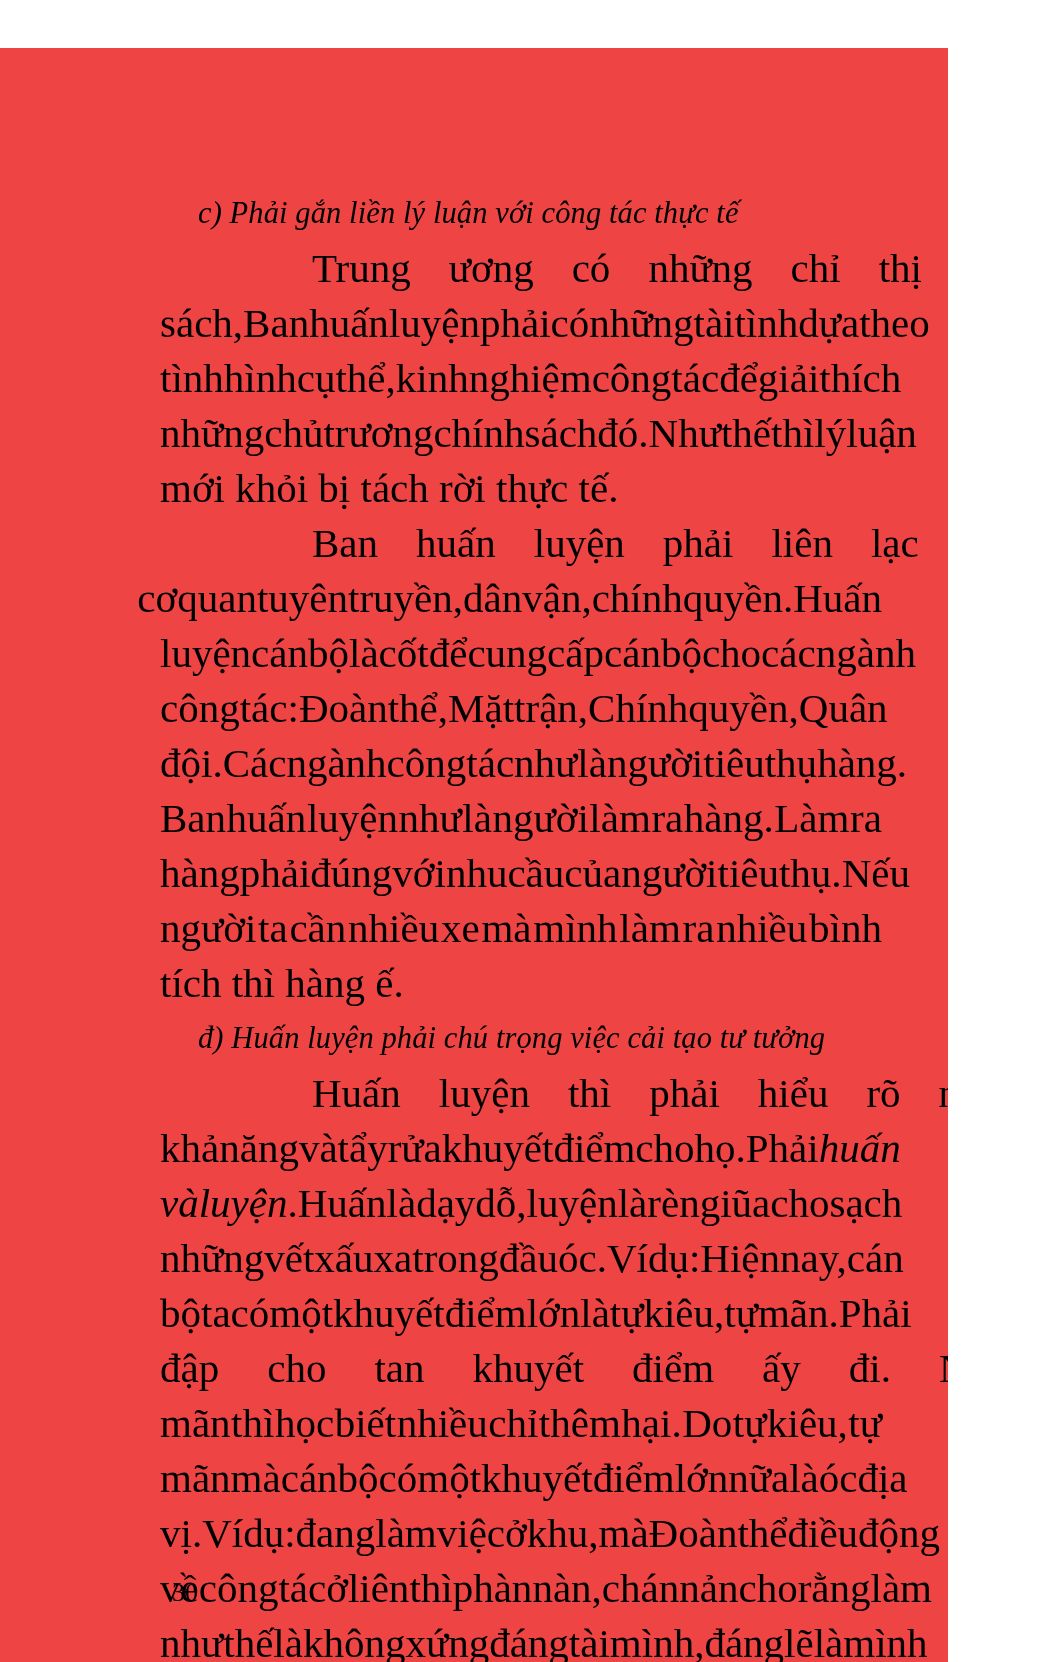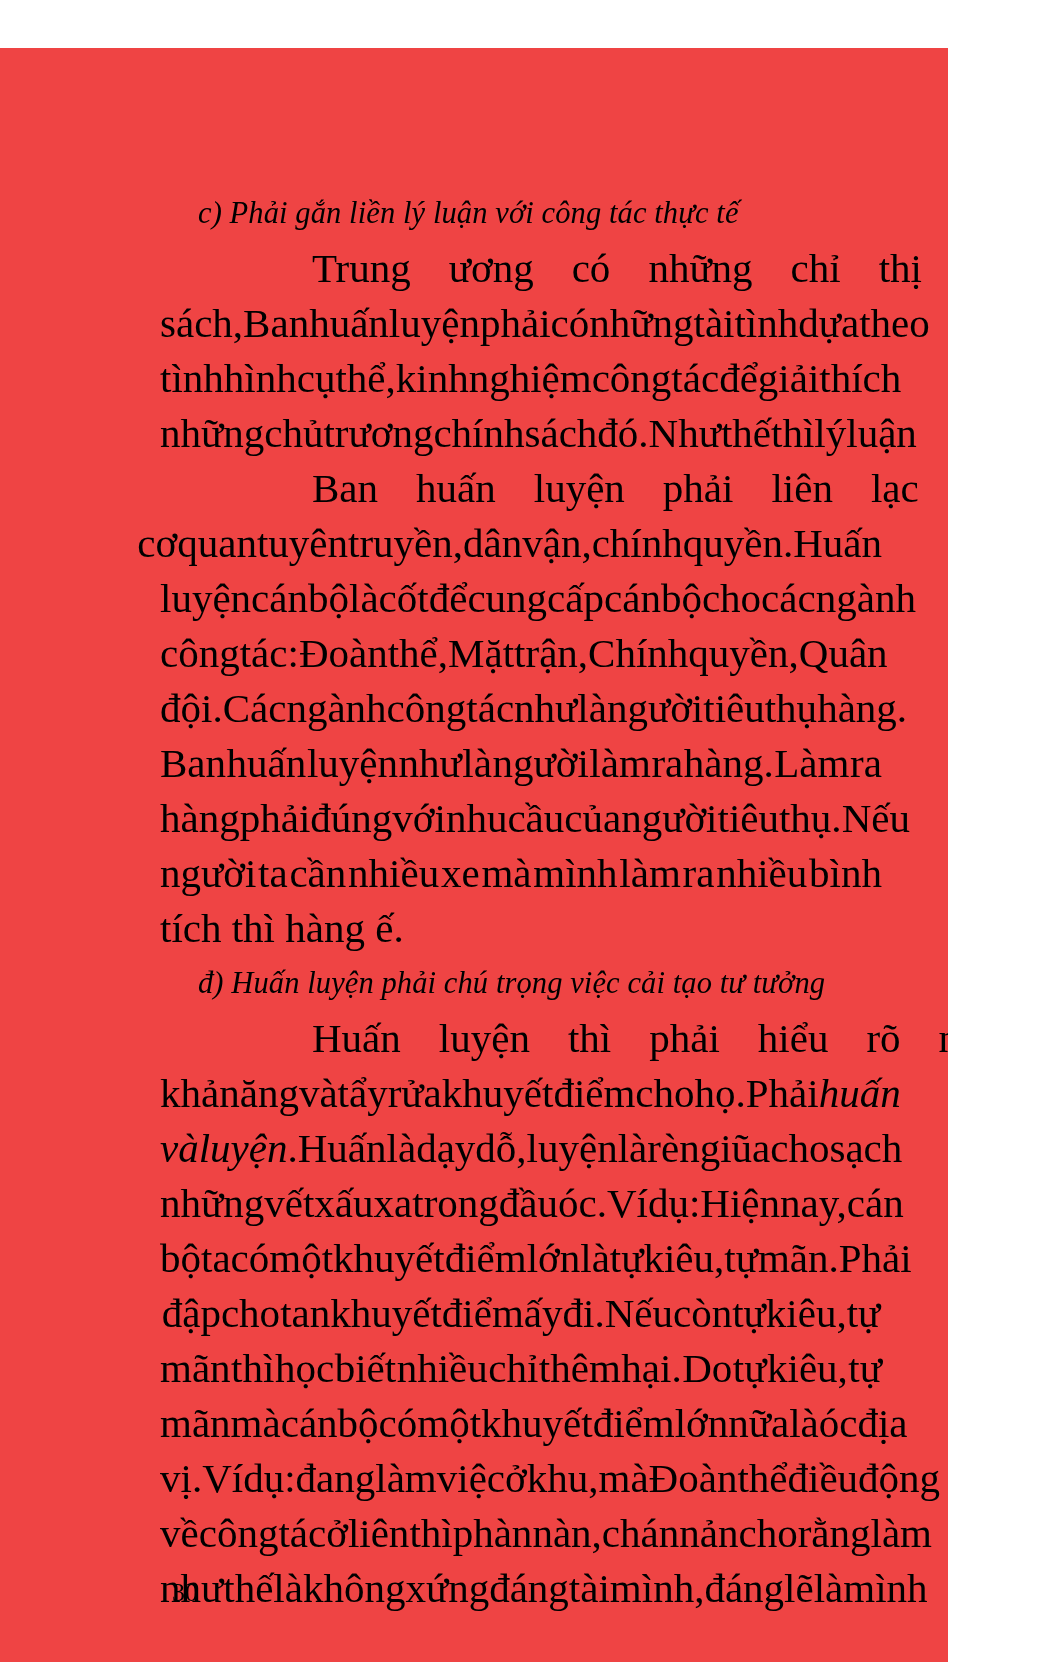--- a/index.html
+++ b/index.html
@@ -78,20 +78,21 @@
 <div class="page">
   <div class="content">
 
     <p class="heading">c) Phải gắn liền lý luận với công tác thực tế</p>
 
     <div class="para">
       <span class="tline justify indent" style="display: block; white-space: nowrap;"><span style="display: inline-flex; width: 684px; justify-content: space-between; margin-left: 38px;"><span>Trung</span><span>ương</span><span>có</span><span>những</span><span>chỉ</span><span>thị</span><span>về</span><span>chủ</span><span>trương</span></span></span>
       <span class="tline justify" style="display: block; white-space: nowrap;"><span style="display: inline-flex; width: 722px; justify-content: space-between;"><span>sách,</span><span>Ban</span><span>huấn</span><span>luyện</span><span>phải</span><span>có</span><span>những</span><span>tài</span><span>tình</span><span>dựa</span><span>theo</span></span></span>
       <span class="tline justify" style="display: block; white-space: nowrap;"><span style="display: inline-flex; width: 722px; justify-content: space-between;"><span>tình</span><span>hình</span><span>cụ</span><span>thể,</span><span>kinh</span><span>nghiệm</span><span>công</span><span>tác</span><span>để</span><span>giải</span><span>thích</span></span></span>
       <span class="tline justify" style="display: block; white-space: nowrap;"><span style="display: inline-flex; width: 722px; justify-content: space-between;"><span>những</span><span>chủ</span><span>trương</span><span>chính</span><span>sách</span><span>đó.</span><span>Như</span><span>thế</span><span>thì</span><span>lý</span><span>luận</span></span></span>
+      <span class="tline">mới khỏi bị tách rời thực tế.</span>
     </div>
 
 
     <div class="para">
       <span class="tline justify indent" style="display: block; white-space: nowrap;"><span style="display: inline-flex; width: 684px; justify-content: space-between; margin-left: 38px;"><span>Ban</span><span>huấn</span><span>luyện</span><span>phải</span><span>liên</span><span>lạc</span><span>mật</span><span>thiết</span><span>với</span></span></span>
       <span class="tline justify" style="display: block; white-space: nowrap;"><span style="display: inline-flex; width: 722px; justify-content: flex-end;"><span>cơ</span><span>quan</span><span>tuyên</span><span>truyền,</span><span>dân</span><span>vận,</span><span>chính</span><span>quyền.</span><span>Huấn</span></span></span>
       <span class="tline justify" style="display: block; white-space: nowrap;"><span style="display: inline-flex; width: 722px; justify-content: space-between;"><span>luyện</span><span>cán</span><span>bộ</span><span>là</span><span>cốt</span><span>để</span><span>cung</span><span>cấp</span><span>cán</span><span>bộ</span><span>cho</span><span>các</span><span>ngành</span></span></span>
       <span class="tline justify" style="display: block; white-space: nowrap;"><span style="display: inline-flex; width: 722px; justify-content: space-between;"><span>công</span><span>tác:</span><span>Đoàn</span><span>thể,</span><span>Mặt</span><span>trận,</span><span>Chính</span><span>quyền,</span><span>Quân</span></span></span>
       <span class="tline justify" style="display: block; white-space: nowrap;"><span style="display: inline-flex; width: 722px; justify-content: space-between;"><span>đội.</span><span>Các</span><span>ngành</span><span>công</span><span>tác</span><span>như</span><span>là</span><span>người</span><span>tiêu</span><span>thụ</span><span>hàng.</span></span></span>
       <span class="tline justify" style="display: block; white-space: nowrap;"><span style="display: inline-flex; width: 722px; justify-content: space-between;"><span>Ban</span><span>huấn</span><span>luyện</span><span>như</span><span>là</span><span>người</span><span>làm</span><span>ra</span><span>hàng.</span><span>Làm</span><span>ra</span></span></span>
@@ -101,21 +102,21 @@
     </div>
 
     <p class="heading">đ) Huấn luyện phải chú trọng việc cải tạo tư tưởng</p>
 
     <div class="para">
       <span class="tline justify indent" style="display: block; white-space: nowrap;"><span style="display: inline-flex; width: 684px; justify-content: space-between; margin-left: 38px;"><span>Huấn</span><span>luyện</span><span>thì</span><span>phải</span><span>hiểu</span><span>rõ</span><span>người</span><span>học</span><span>để</span></span></span>
       <span class="tline justify" style="display: block; white-space: nowrap;"><span style="display: inline-flex; width: 722px; justify-content: space-between;"><span>khả</span><span>năng</span><span>và</span><span>tẩy</span><span>rửa</span><span>khuyết</span><span>điểm</span><span>cho</span><span>họ.</span><span>Phải</span><span style="font-style: italic;">huấn</span></span></span>
       <span class="tline justify" style="display: block; white-space: nowrap;"><span style="display: inline-flex; width: 722px; justify-content: space-between;"><span style="font-style: italic;">và</span><span style="font-style: italic;">luyện</span><span>.</span><span>Huấn</span><span>là</span><span>dạy</span><span>dỗ,</span><span>luyện</span><span>là</span><span>rèn</span><span>giũa</span><span>cho</span><span>sạch</span></span></span>
       <span class="tline justify" style="display: block; white-space: nowrap;"><span style="display: inline-flex; width: 722px; justify-content: space-between;"><span>những</span><span>vết</span><span>xấu</span><span>xa</span><span>trong</span><span>đầu</span><span>óc.</span><span>Ví</span><span>dụ:</span><span>Hiện</span><span>nay,</span><span>cán</span></span></span>
       <span class="tline justify" style="display: block; white-space: nowrap;"><span style="display: inline-flex; width: 722px; justify-content: space-between;"><span>bộ</span><span>ta</span><span>có</span><span>một</span><span>khuyết</span><span>điểm</span><span>lớn</span><span>là</span><span>tự</span><span>kiêu,</span><span>tự</span><span>mãn.</span><span>Phải</span></span></span>
-      <span class="tline justify" style="display: block; white-space: nowrap;"><span style="display: inline-flex; width: 722px; justify-content: center;"><span>đập</span><span>cho</span><span>tan</span><span>khuyết</span><span>điểm</span><span>ấy</span><span>đi.</span><span>Nếu</span><span>còn</span><span>tự</span><span>kiêu,</span><span>tự</span></span></span>
+      <span class="tline justify" style="display: block; white-space: nowrap;"><span style="display: inline-flex; width: 722px; justify-content: space-between; gap: 48px;"><span>đập</span><span>cho</span><span>tan</span><span>khuyết</span><span>điểm</span><span>ấy</span><span>đi.</span><span>Nếu</span><span>còn</span><span>tự</span><span>kiêu,</span><span>tự</span></span></span>
       <span class="tline justify" style="display: block; white-space: nowrap;"><span style="display: inline-flex; width: 722px; justify-content: space-between;"><span>mãn</span><span>thì</span><span>học</span><span>biết</span><span>nhiều</span><span>chỉ</span><span>thêm</span><span>hại.</span><span>Do</span><span>tự</span><span>kiêu,</span><span>tự</span></span></span>
       <span class="tline justify" style="display: block; white-space: nowrap;"><span style="display: inline-flex; width: 722px; justify-content: space-between;"><span>mãn</span><span>mà</span><span>cán</span><span>bộ</span><span>có</span><span>một</span><span>khuyết</span><span>điểm</span><span>lớn</span><span>nữa</span><span>là</span><span>óc</span><span>địa</span></span></span>
       <span class="tline justify" style="display: block; white-space: nowrap;"><span style="display: inline-flex; width: 722px; justify-content: space-between;"><span>vị.</span><span>Ví</span><span>dụ:</span><span>đang</span><span>làm</span><span>việc</span><span>ở</span><span>khu,</span><span>mà</span><span>Đoàn</span><span>thể</span><span>điều</span><span>động</span></span></span>
       <span class="tline justify" style="display: block; white-space: nowrap;"><span style="display: inline-flex; width: 722px; justify-content: space-between;"><span>về</span><span>công</span><span>tác</span><span>ở</span><span>liên</span><span>thì</span><span>phàn</span><span>nàn,</span><span>chán</span><span>nản</span><span>cho</span><span>rằng</span><span>làm</span></span></span>
       <span class="tline justify" style="display: block; white-space: nowrap;"><span style="display: inline-flex; width: 722px; justify-content: space-between;"><span>như</span><span>thế</span><span>là</span><span>không</span><span>xứng</span><span>đáng</span><span>tài</span><span>mình,</span><span>đáng</span><span>lẽ</span><span>là</span><span>mình</span></span></span>
     </div>
 
   </div>
 
   <div class="folio">30</div>

